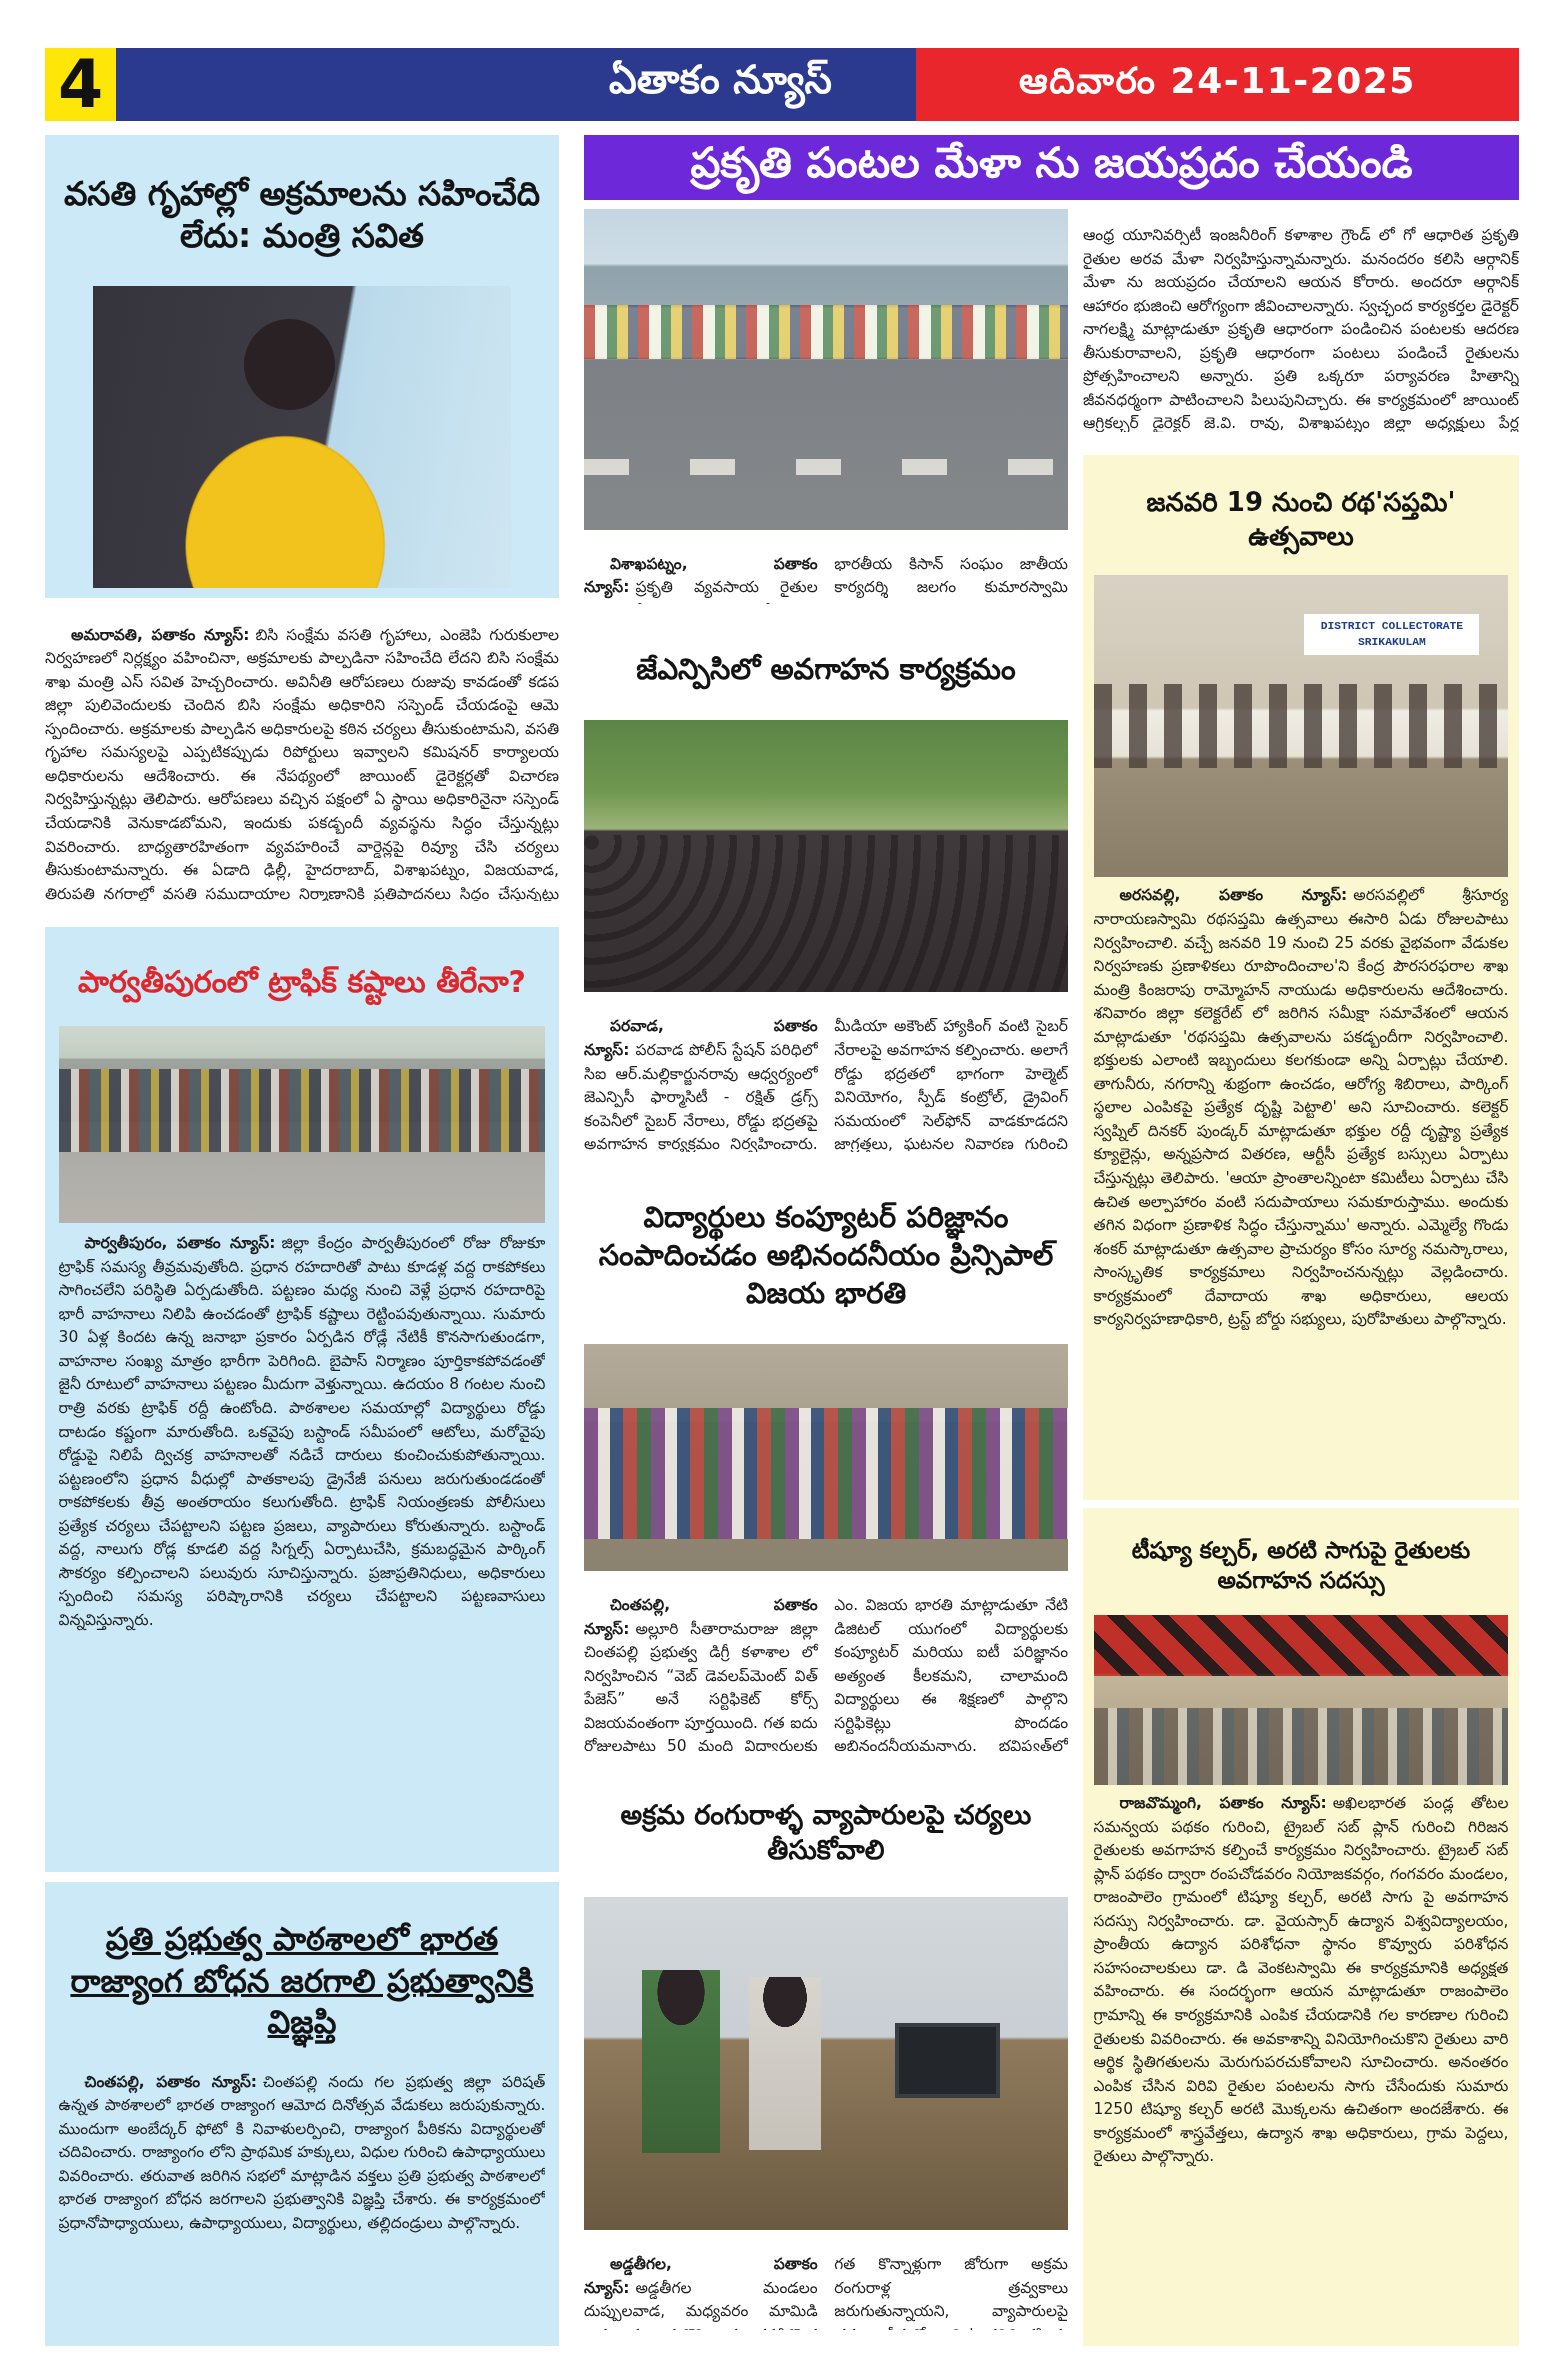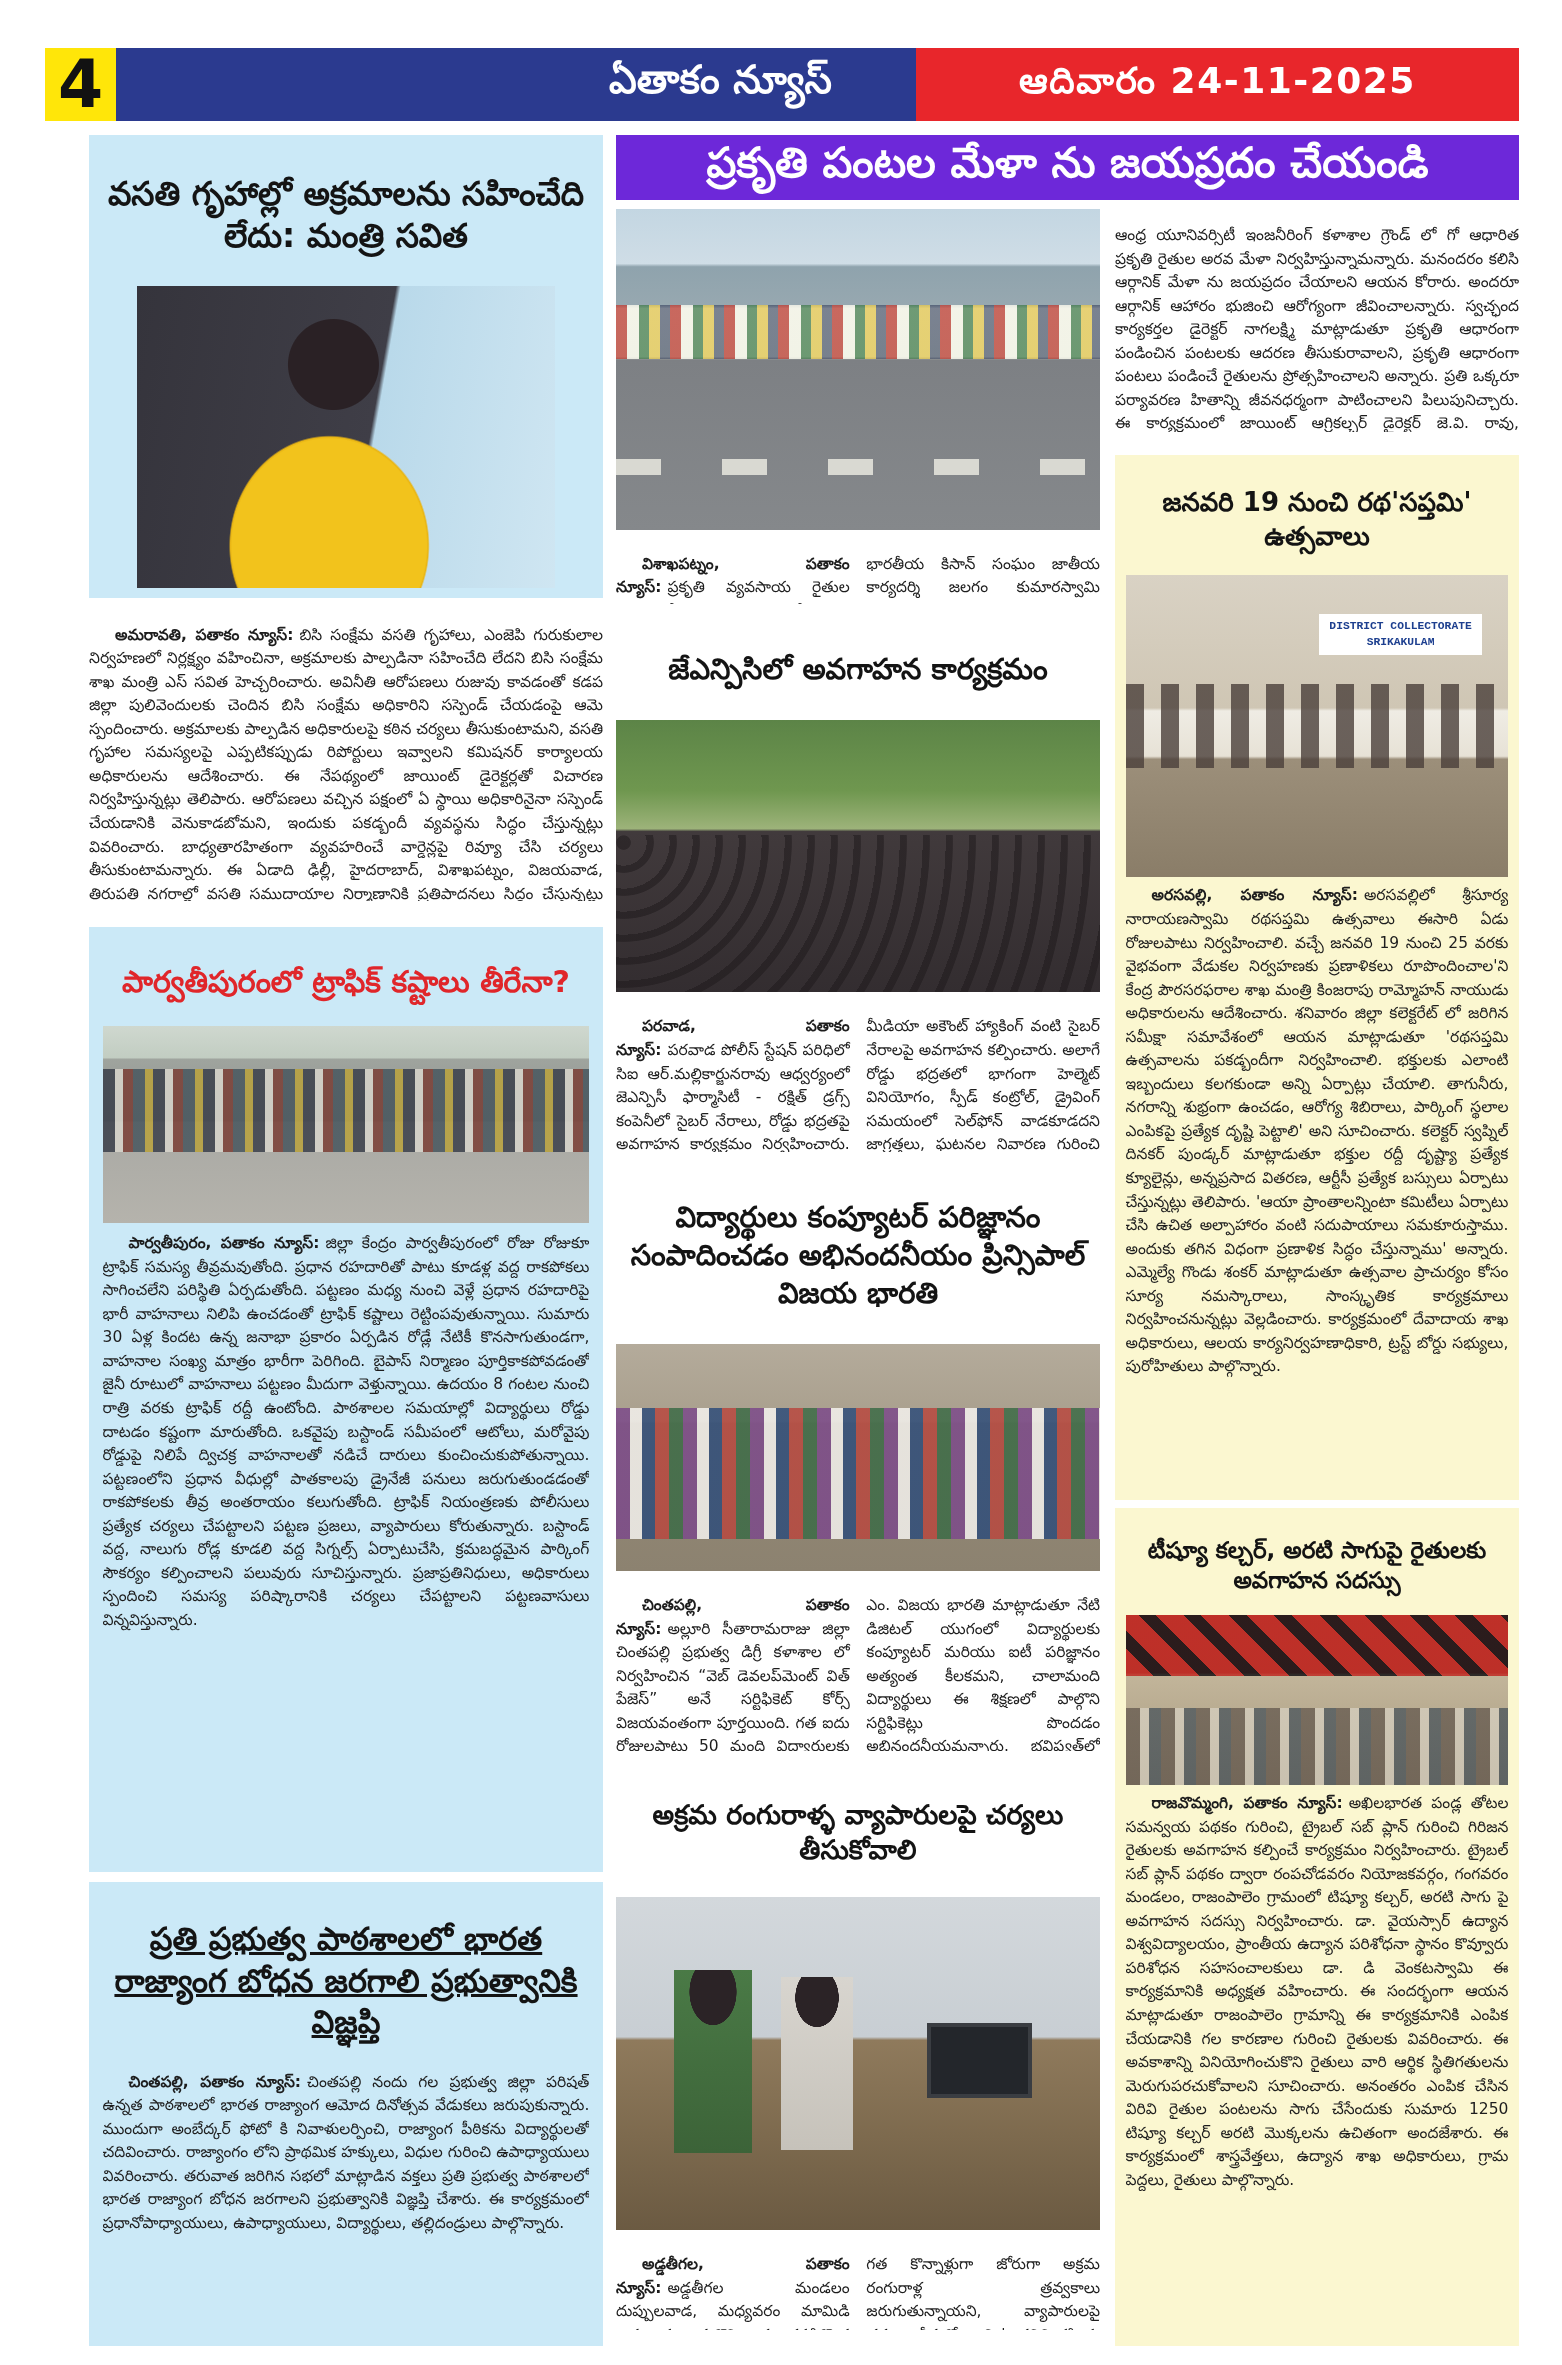--- a/index.html
+++ b/index.html
@@ -13,21 +13,21 @@
   
   .topbar{display:flex;height:73px;margin-bottom:13.6px;}
   .pageno{width:71px;background:#ffe609;color:#121212;display:flex;align-items:center;justify-content:center;
           font-size:65px;font-weight:bold;line-height:1;}
   .masthead{flex:1;background:#2b3a8f;color:#ffffff;display:flex;align-items:center;justify-content:flex-end;
           padding-right:84px;font-size:39px;font-weight:bold;}
   .dateband{width:603px;background:#e8262b;color:#ffffff;display:flex;align-items:center;justify-content:center;
           font-size:36px;font-weight:bold;letter-spacing:1.5px;}
 
   
-  .columns{display:flex;gap:13px;height:2211px;margin-left:44px;}
+  .columns{display:flex;gap:25px;height:2211px;}
   .col-left{width:514px;flex:none;display:flex;flex-direction:column;gap:9.8px;}
   .col-rest{flex:1;display:flex;flex-direction:column;gap:9px;min-width:0;}
   .col-rest-grid{display:flex;gap:15px;flex:1;min-height:0;}
   .col-center{width:484px;flex:none;display:flex;flex-direction:column;gap:7.6px;}
   .col-right{flex:1;display:flex;flex-direction:column;gap:7.6px;min-width:0;}
 
   .bluebox{background:#cbe9f7;padding:10.6px 13.6px;box-sizing:border-box;}
   .yellowbox{background:#fbf7d0;padding:9px 10.6px;box-sizing:border-box;}
 
   .headline{font-weight:bold;color:#141414;text-align:center;line-height:1.3;}

